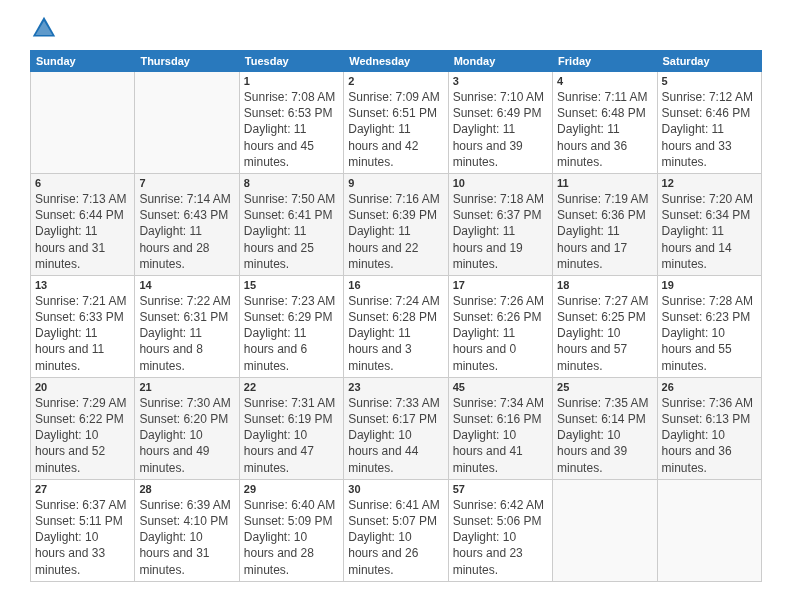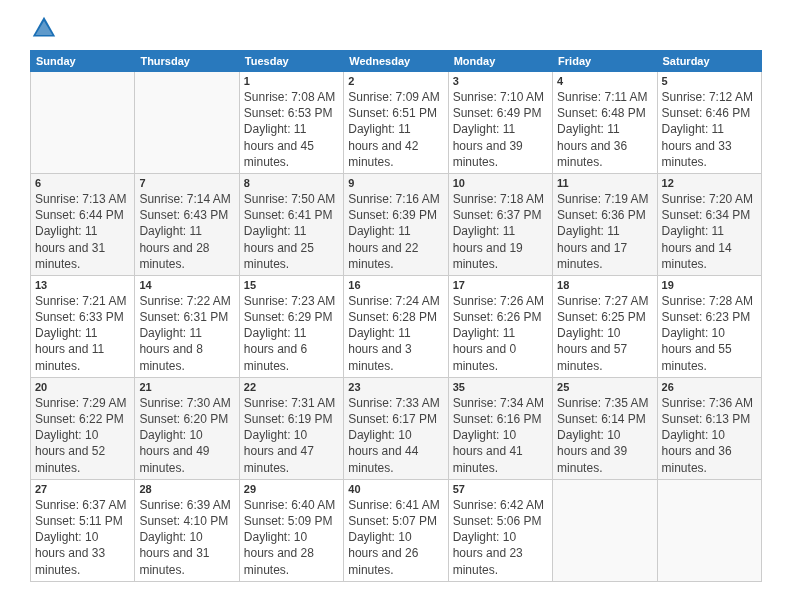--- a/index.html
+++ b/index.html
@@ -284,21 +284,21 @@
 Sunset: 6:19 PM
 Daylight: 10 hours and 47 minutes.</div>
           </td>
           <td>
             <span class="day-number">23</span>
             <div class="day-info">Sunrise: 7:33 AM
 Sunset: 6:17 PM
 Daylight: 10 hours and 44 minutes.</div>
           </td>
           <td>
-            <span class="day-number">35</span>
+            <span class="day-number">45</span>
             <div class="day-info">Sunrise: 7:34 AM
 Sunset: 6:16 PM
 Daylight: 10 hours and 41 minutes.</div>
           </td>
           <td>
             <span class="day-number">25</span>
             <div class="day-info">Sunrise: 7:35 AM
 Sunset: 6:14 PM
 Daylight: 10 hours and 39 minutes.</div>
           </td>
@@ -322,21 +322,21 @@
 Sunset: 4:10 PM
 Daylight: 10 hours and 31 minutes.</div>
           </td>
           <td>
             <span class="day-number">29</span>
             <div class="day-info">Sunrise: 6:40 AM
 Sunset: 5:09 PM
 Daylight: 10 hours and 28 minutes.</div>
           </td>
           <td>
-            <span class="day-number">40</span>
+            <span class="day-number">30</span>
             <div class="day-info">Sunrise: 6:41 AM
 Sunset: 5:07 PM
 Daylight: 10 hours and 26 minutes.</div>
           </td>
           <td>
             <span class="day-number">57</span>
             <div class="day-info">Sunrise: 6:42 AM
 Sunset: 5:06 PM
 Daylight: 10 hours and 23 minutes.</div>
           </td>

